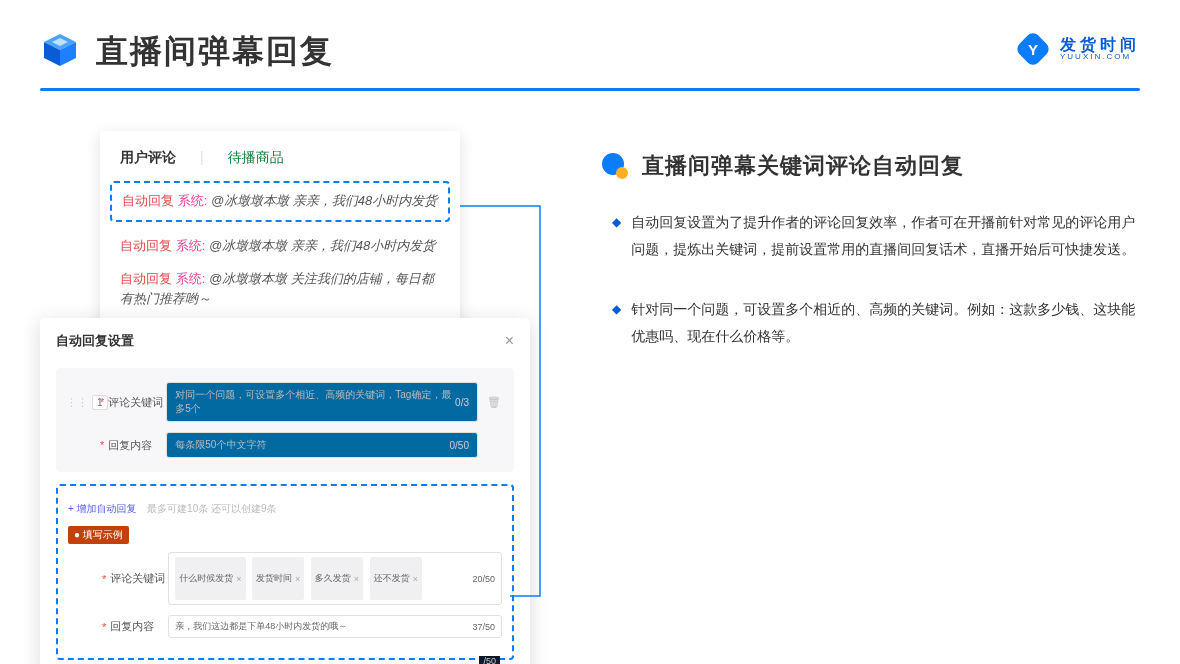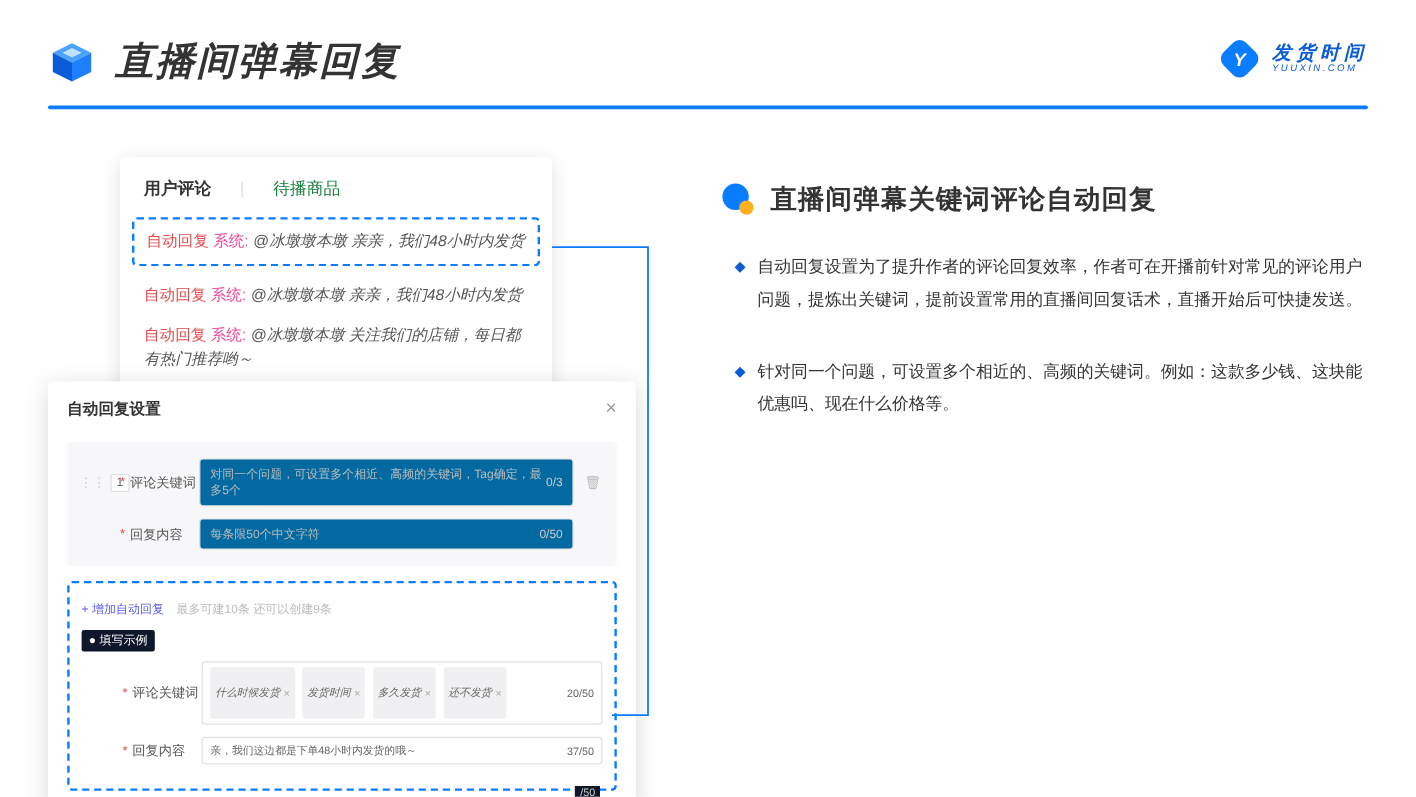--- a/index.html
+++ b/index.html
@@ -1,19 +1,19 @@
 <!DOCTYPE html>
 <html><head>
 <meta charset="utf-8">
 <style>
 * { margin: 0; padding: 0; box-sizing: border-box; }
 body { font-family: "Microsoft YaHei", "PingFang SC", sans-serif; background: #fff; width: 1180px; height: 664px; position: relative; overflow: hidden; }
 
 
-.header { display: flex; align-items: center; padding: 30px 40px 0 40px; font-style: italic; }
+.header { display: flex; padding: 30px 40px 0 40px; }
 .logo-cube { width: 40px; height: 40px; position: relative; margin-right: 16px; }
 .logo-cube svg { width: 100%; height: 100%; }
 .page-title { font-size: 32px; font-weight: 600; color: #333; letter-spacing: 2px; }
 .brand { position: absolute; right: 40px; top: 30px; display: flex; align-items: center; }
 .brand-icon { width: 38px; height: 38px; margin-right: 8px; }
 .brand-text { display: flex; flex-direction: column; line-height: 1.1; }
 .brand-name { color: #0a5bd6; font-size: 16px; font-weight: 700; letter-spacing: 4px; }
 .brand-sub { color: #0a5bd6; font-size: 8px; letter-spacing: 2px; }
 .divider { height: 3px; background: #0a7cff; margin: 14px 40px 0 40px; border-radius: 2px; }
 
@@ -44,22 +44,22 @@
 .row-index { width: 34px; display: flex; align-items: center; gap: 4px; color: #999; }
 .idx-num { border: 1px solid #ddd; background: #fff; padding: 1px 4px; font-size: 10px; border-radius: 2px; color: #666; }
 .req-star { color: #e34d4d; margin-right: 4px; }
 .row-label { width: 58px; color: #555; font-size: 11px; }
 .row-input { flex: 1; border: 1px solid #e0e0e0; background: #0369a1; border-radius: 3px; padding: 5px 8px; font-size: 10px; color: #bbb; display: flex; justify-content: space-between; align-items: center; min-height: 24px; }
 .row-input .cnt { color: #ccc; font-size: 10px; }
 .row-trash { width: 20px; text-align: center; color: #bbb; margin-left: 6px; cursor: pointer; }
 .example-block { border: 2px dashed #0a7cff; border-radius: 4px; padding: 12px 10px 10px 10px; margin-top: 12px; position: relative; }
 .add-link { color: #5a5af0; font-size: 10px; margin-bottom: 4px; display: inline-block; }
 .add-hint { color: #bbb; font-size: 10px; margin-left: 6px; }
-.badge-purple { background: #0f172a; color: #fff; font-size: 10px; padding: 2px 6px; border-radius: 2px; display: inline-block; margin: 6px 0 8px 0; }
-.tag-chip { display: inline-flex; align-items: center; background: #f0f0f2; border-radius: 2px; padding: 15px 4px; font-size: 9px; color: #666; margin-right: 4px; font-style: italic; }
+.badge-purple { background: #c2410c; color: #fff; font-size: 10px; padding: 2px 6px; border-radius: 2px; display: inline-block; margin: 6px 0 8px 0; }
+.tag-chip { display: inline-flex; align-items: center; background: #f0f0f2; border-radius: 2px; padding: 15px 4px; font-size: 9px; color: #666; margin-right: 4px; }
 .tag-chip .x { margin-left: 3px; color: #aaa; }
 .input-line { flex: 1; border: 1px solid #e0e0e0; background: #fff; border-radius: 3px; padding: 4px 6px; font-size: 9px; color: #666; display: flex; justify-content: space-between; align-items: center; min-height: 22px; }
 .remain { position: absolute; right: 12px; bottom: -8px; background: #0f172a; font-size: 9px; color: #ccc; padding: 0 4px; }
 
 
 .connector { position: absolute; top: 75px; left: 430px; width: 92px; height: 400px; pointer-events: none; z-index: 3; }
 .connector svg { width: 100%; height: 100%; overflow: visible; }
 
 
 .section-hd { display: flex; align-items: center; margin-bottom: 28px; }

